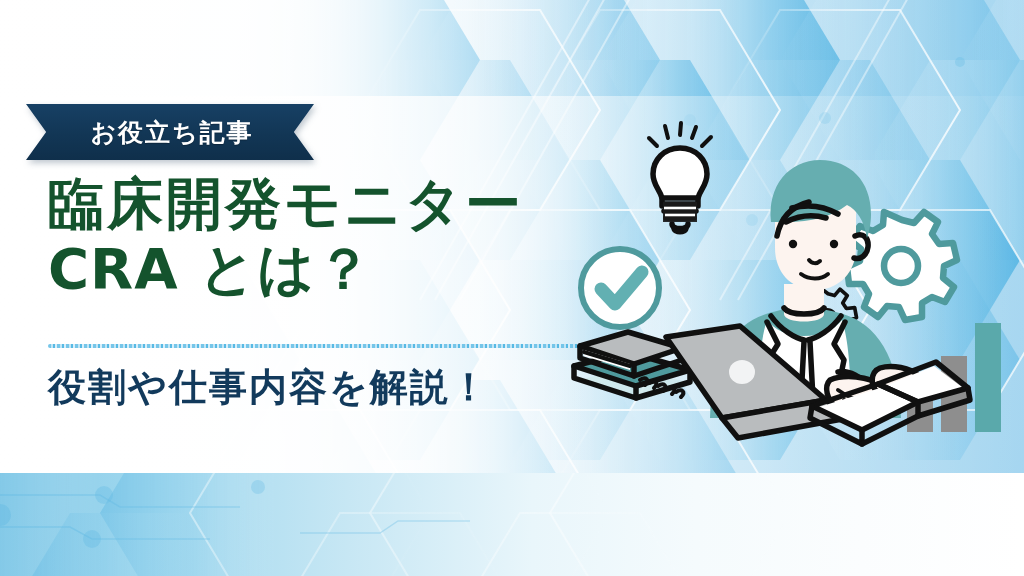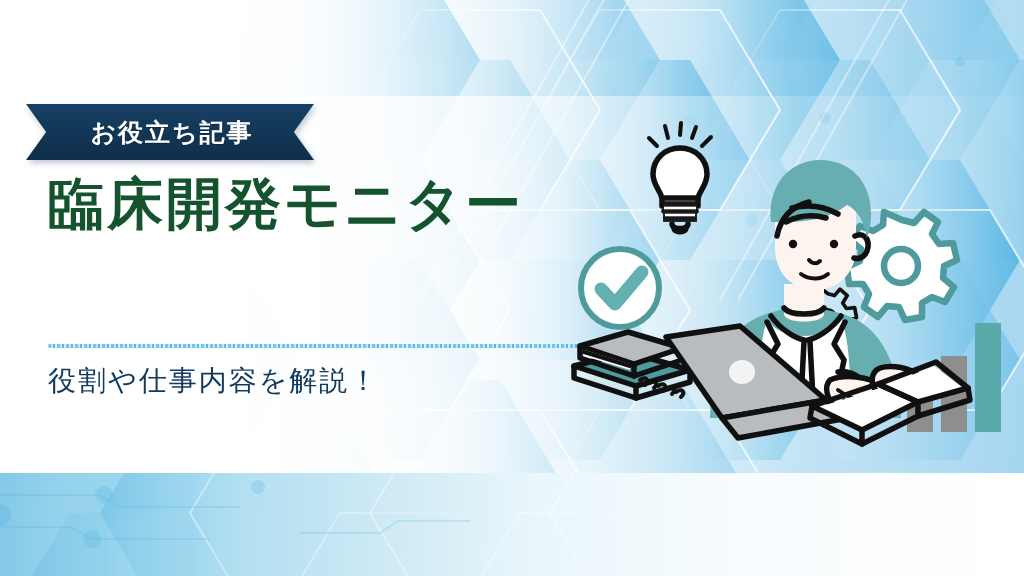--- a/index.html
+++ b/index.html
@@ -71,21 +71,21 @@
   #title-line-2 { letter-spacing:1px; }
   #divider {
     position:absolute; left:48px; top:344px; width:532px; height:4px;
     background:repeating-linear-gradient(90deg,
        #6fc3e8 0px, #6fc3e8 3px, #bfe4f5 3px, #bfe4f5 5px,
        #4fb6e3 5px, #4fb6e3 7px, #d6eefa 7px, #d6eefa 9px);
     border-radius:2px; opacity:.95;
   }
   #subtitle {
     position:absolute; left:48px; top:362px;
-    color:#123a5c; font-size:28px; font-weight:400; letter-spacing:2px;
+    color:#123a5c; font-size:38px; font-weight:700; letter-spacing:2px;
     white-space:nowrap;
   }
 
   
   #illustration {
     position:absolute; left:562px; top:118px; width:462px; height:340px;
   }
   #illustration svg { display:block; width:100%; height:100%; }
 </style>
 </head>
@@ -229,20 +229,21 @@
   </div>
 
   <div id="ribbon-wrap">
     <div id="ribbon-shape">
       <span id="ribbon-label">お役立ち記事</span>
     </div>
   </div>
 
   <div id="headline">
     <div class="title-line" id="title-line-1">臨床開発モニター</div>
+    <div class="title-line" id="title-line-2">CRA とは？</div>
   </div>
 
   <div id="divider"></div>
 
   <div id="subtitle">役割や仕事内容を解説！</div>
 
   <div id="illustration">
     <svg viewBox="0 0 462 340" xmlns="http://www.w3.org/2000/svg">
       <defs>
         <style>

